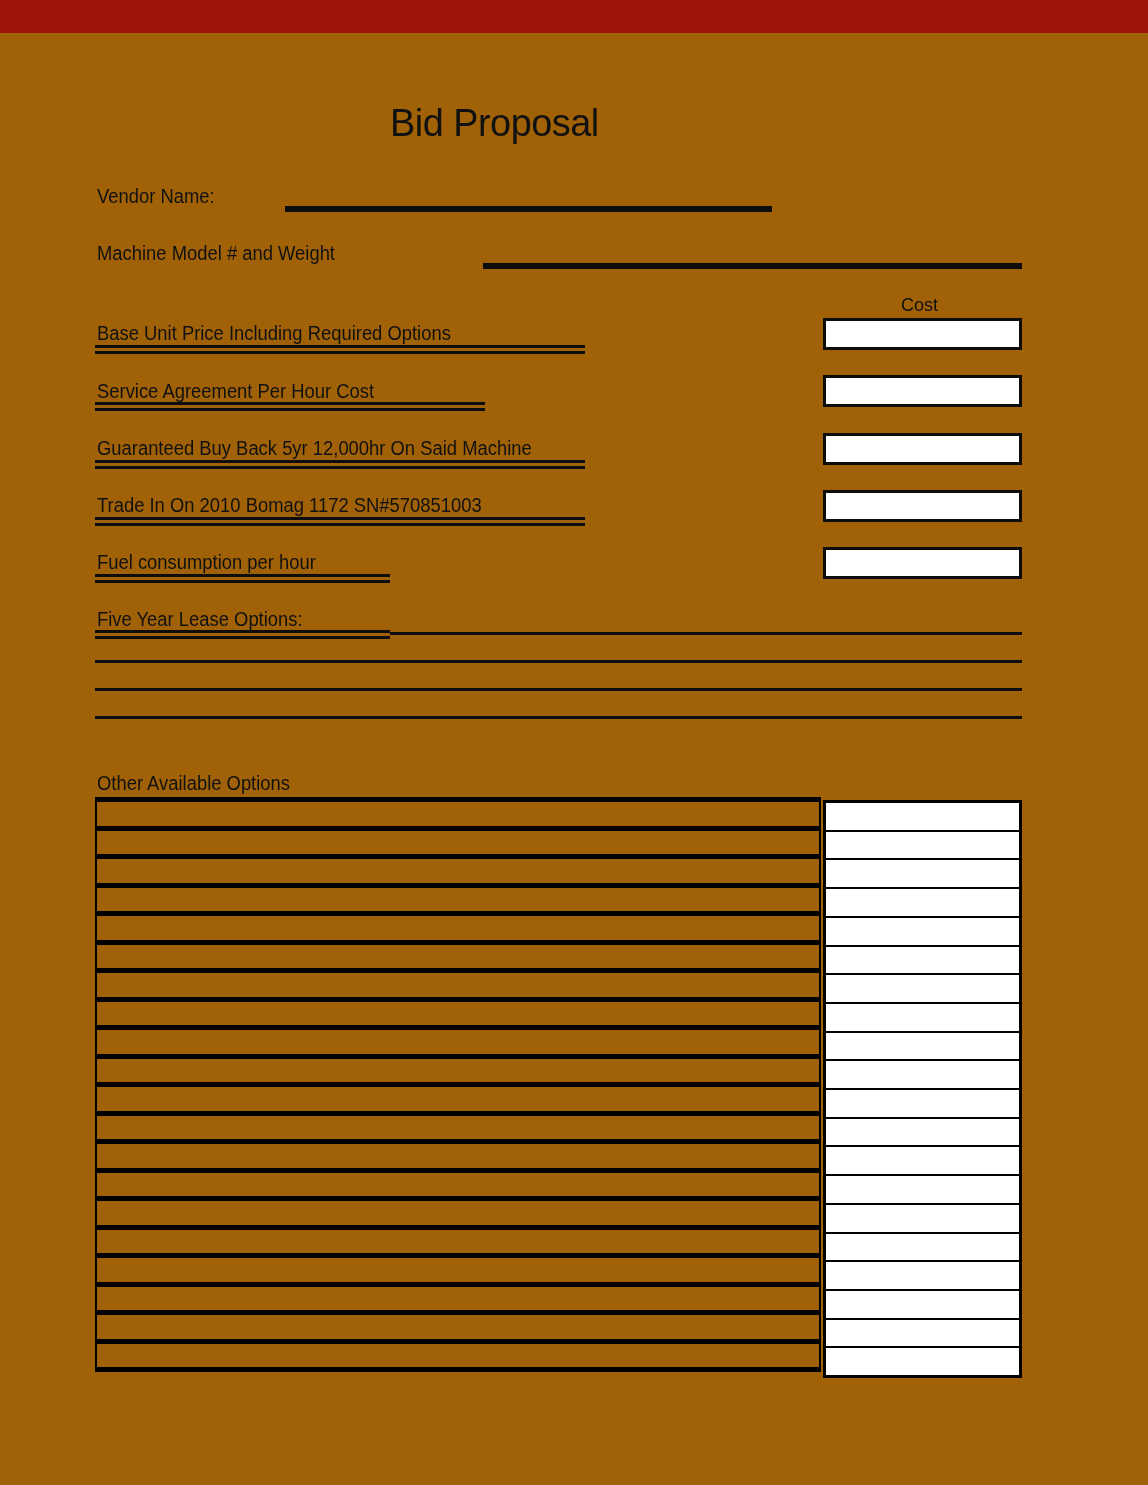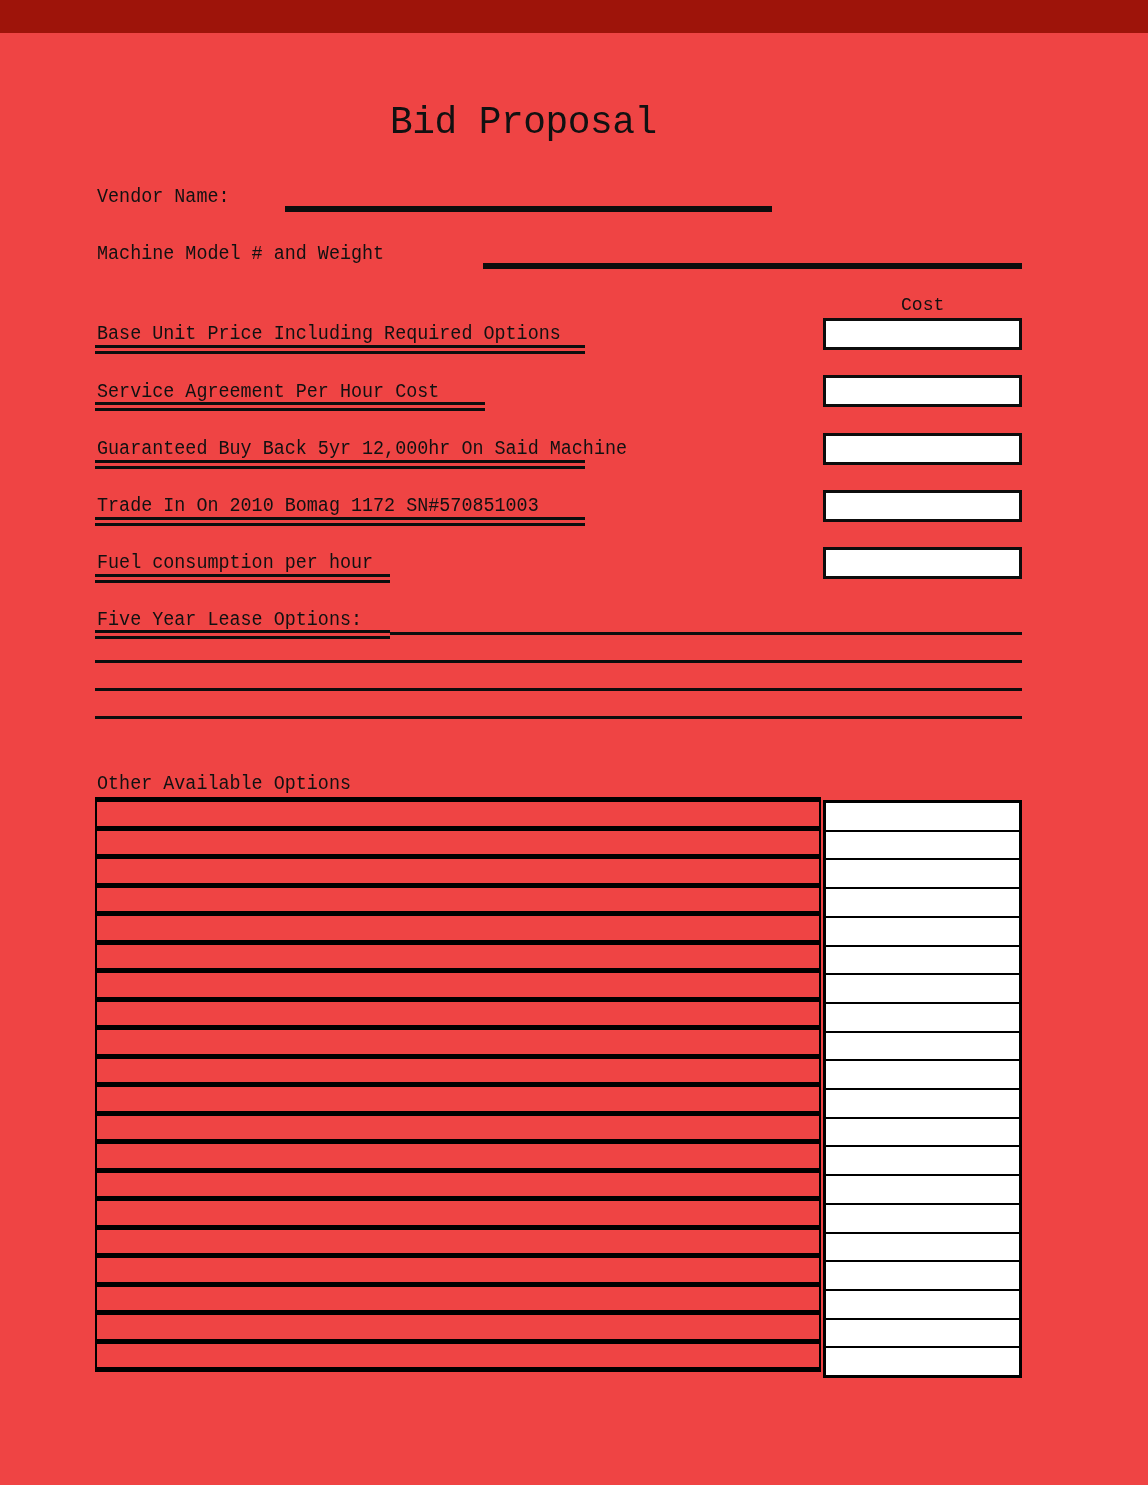--- a/index.html
+++ b/index.html
@@ -1,20 +1,20 @@
 <!DOCTYPE html>
 <html><head>
 <meta charset="utf-8">
 <style>
   html,body{margin:0;padding:0;background:#ffffff;}
   .page{
     position:relative;
     width:1148px;height:1485px;
-    background:#ef4444;
-    font-family:Liberation Mono, monospace;
+    background:#a16207;
+    font-family:Liberation Sans, sans-serif;
     color:#151515;
     overflow:hidden;
   }
   .banner{
     position:absolute;left:0;top:0;width:1148px;height:33px;
   }
   .title{
     position:absolute;left:390px;top:101px;
     font-size:39px;letter-spacing:-0.5px;color:#111;
     transform:scaleX(0.97);transform-origin:left top;

